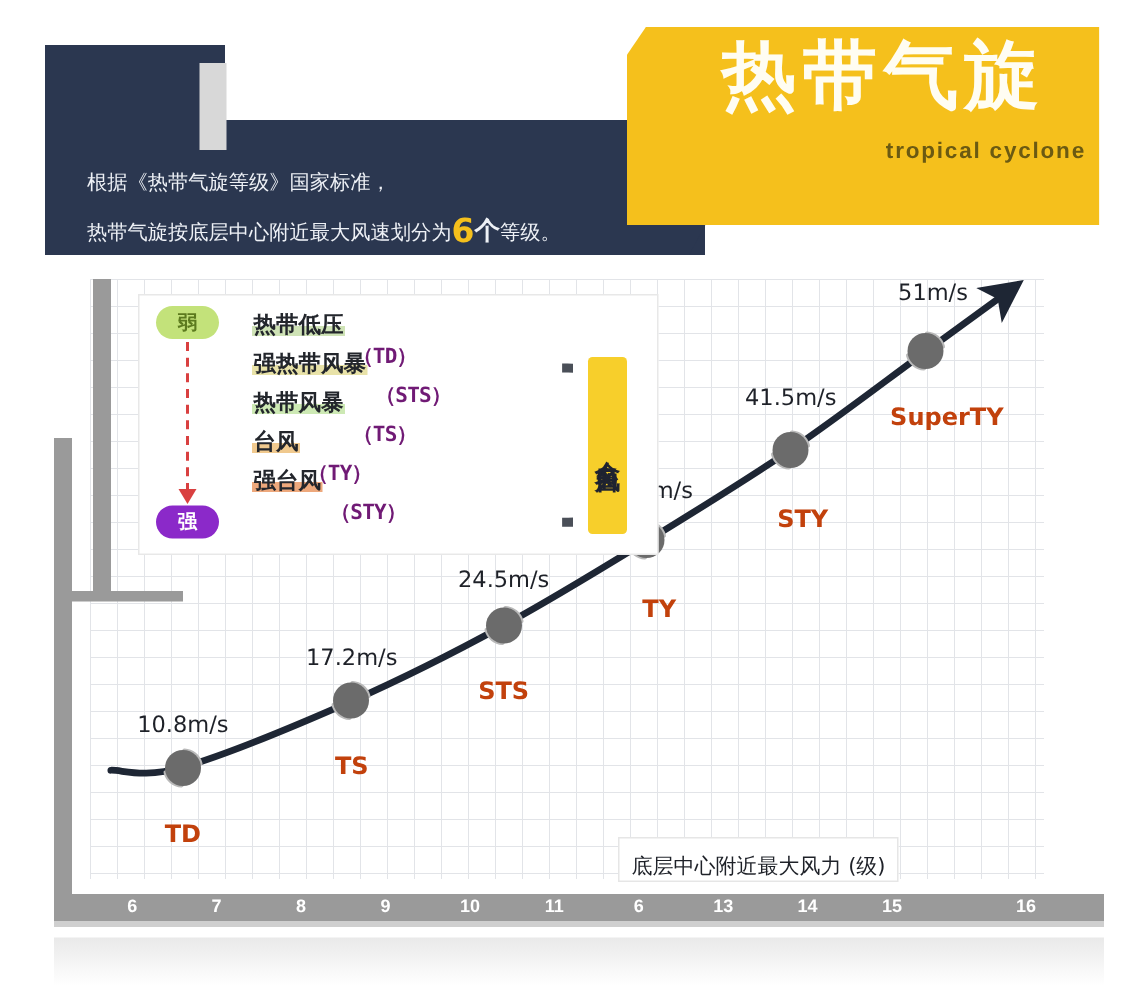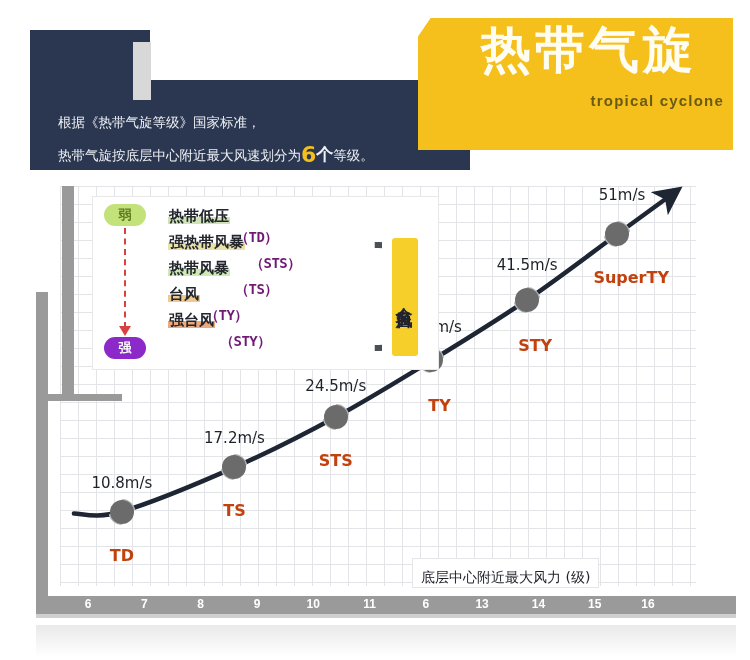--- a/index.html
+++ b/index.html
@@ -215,21 +215,21 @@
       <span class="xtick" style="left: 52.1416px;">6</span>
       <span class="xtick" style="left: 108.425px;">7</span>
       <span class="xtick" style="left: 164.708px;">8</span>
       <span class="xtick" style="left: 220.991px;">9</span>
       <span class="xtick" style="left: 277.274px;">10</span>
       <span class="xtick" style="left: 333.558px;">11</span>
       <span class="xtick" style="left: 389.841px;">6</span>
       <span class="xtick" style="left: 446.124px;">13</span>
       <span class="xtick" style="left: 502.407px;">14</span>
       <span class="xtick" style="left: 558.69px;">15</span>
-      <span class="xtick" style="left: 612px;">16</span>
+      <span class="xtick" style="left: 648px;">16</span>
     </div>
 
   <svg class="curve-svg" viewBox="0 0 636 400">
     <defs>
       <marker id="arrowhead" markerWidth="7" markerHeight="7" refX="2.2" refY="3.2" orient="auto">
         <polygon points="0,0 6.4,3.2 0,6.4 1.6,3.2" fill="#1e2634"></polygon>
       </marker>
     </defs>
     <path id="curvePath" fill="none" stroke="#1e2634" stroke-width="4.5" stroke-linecap="round" marker-end="url(#arrowhead)" d="M 13.9 327.5 C 21.9 327.2, 35.2 333.2, 61.9 325.5 C 88.7 317.8, 138.8 297.1, 174.5 281.4 C 210.1 265.6, 243.0 248.9, 275.8 231.0 C 308.6 213.2, 339.6 194.0, 371.5 174.5 C 403.4 154.9, 436.2 134.8, 467.2 113.8 C 498.1 92.8, 533.8 65.3, 557.2 48.3 C 580.6 31.3, 599.0 17.9, 607.3 11.8"></path>
   </svg>

